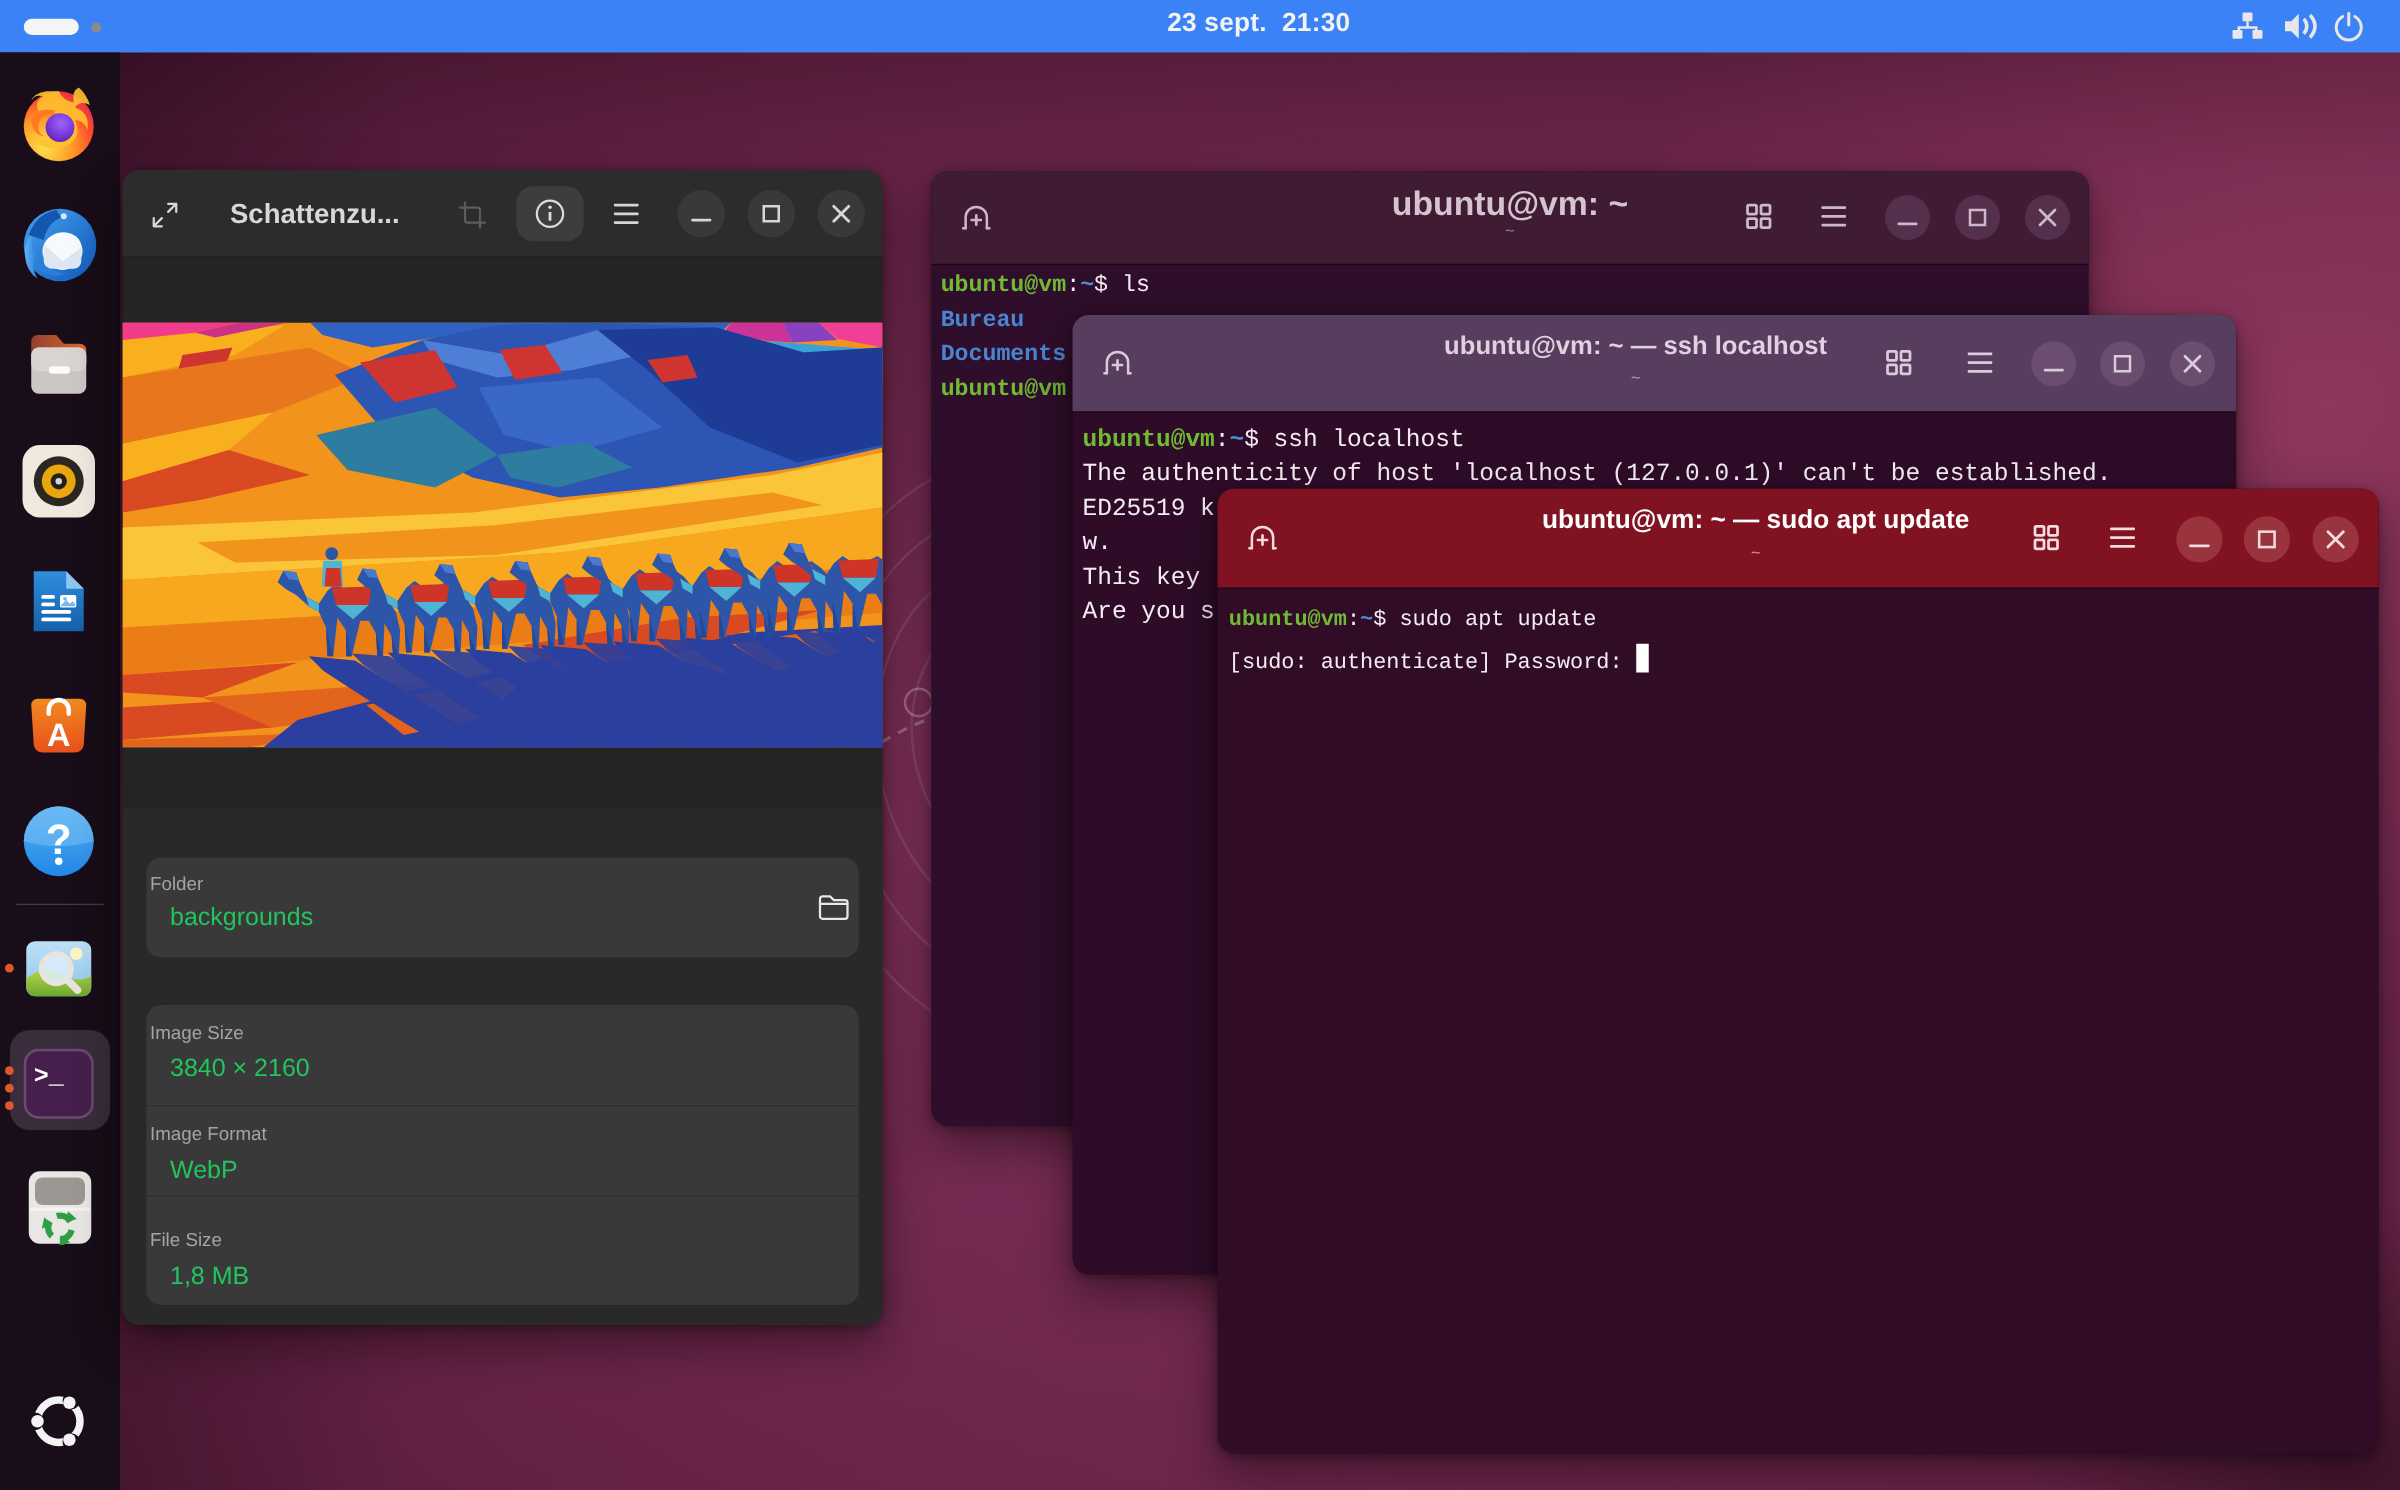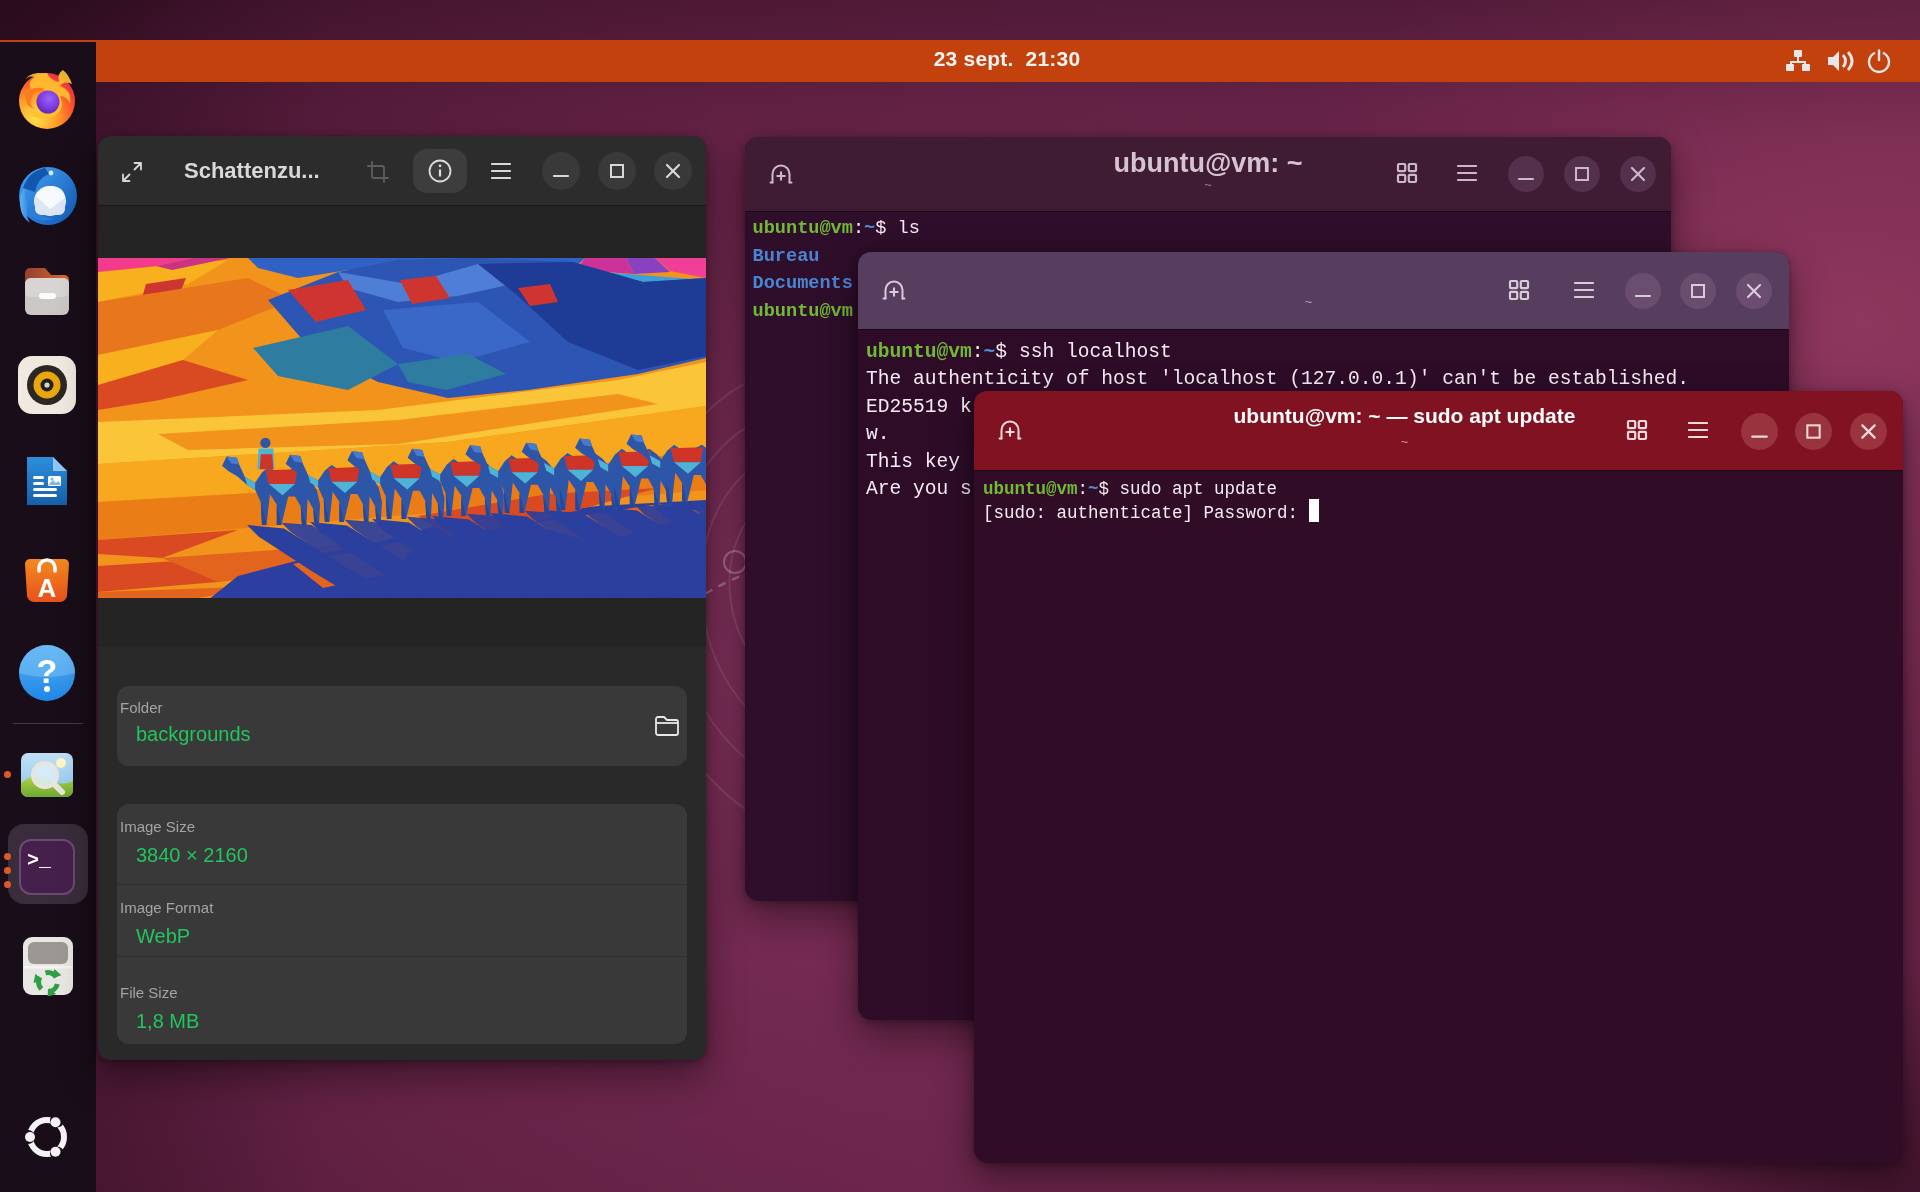--- a/index.html
+++ b/index.html
@@ -9,41 +9,41 @@
   #wall { left:0; top:0; width:1920px; height:1192px;
     background:
       linear-gradient(180deg, rgba(16,3,11,.22) 0%, rgba(16,3,11,0) 12%),
       linear-gradient(90deg, rgba(18,4,13,.30) 0%, rgba(18,4,13,0) 17%),
       radial-gradient(950px 750px at 97% 27%, rgba(172,70,110,.55) 0%, rgba(172,70,110,0) 65%),
       radial-gradient(1800px 1150px at 42% 56%, rgba(172,72,126,.46) 0%, rgba(172,72,126,0) 70%),
       radial-gradient(640px 480px at 104% 104%, rgba(22,4,15,.66) 0%, rgba(22,4,15,0) 60%),
       radial-gradient(560px 400px at -5% -10%, rgba(16,3,11,.34) 0%, rgba(16,3,11,0) 60%),
       linear-gradient(102deg, #451430 0%, #571b3a 30%, #622044 60%, #6b2449 100%);
   }
-  #topbar { left:0; top:0; width:1920px; height:42px; background:#c2410c; color:#eee;margin-top:40px; }
+  #topbar { left:0; top:0; width:1920px; height:42px; background:#3b82f6; color:#eee; }
   #pill { left:19px; top:15px; width:44px; height:13px; border-radius:7px; background:#f5f5f5; }
   #wsdot { left:73px; top:18px; width:8px; height:8px; border-radius:4px; background:#8b8b8b; }
   #clock { left:0; top:-2px; width:2014px; text-align:center; line-height:42px; font-size:21px; font-weight:bold; color:#f3f3f3; letter-spacing:.2px; white-space:pre; }
   #dock { left:0; top:42px; width:96px; height:1150px; background:#180d18; }
   .dicon { position:absolute; left:15px; width:64px; height:64px; }
   #dock .sep { position:absolute; left:13px; width:70px; height:1px; background:#453a45; top:681px; }
   .rundot { position:absolute; left:4px; width:7px; height:7px; border-radius:50%; background:#e0582a; }
   #termhl { left:8px; top:782px; width:80px; height:80px; border-radius:16px; background:#3a2d3b; }
   .win { position:absolute; border-radius:14px; box-shadow:0 16px 38px rgba(0,0,0,.42), 0 2px 8px rgba(0,0,0,.3); }
   .hbar { position:absolute; left:0; top:0; width:100%; border-radius:13px 13px 0 0; box-shadow:0 1px 0 rgba(0,0,0,.45); }
   .wtitle { position:absolute; width:100%; text-align:center; font-weight:bold; font-size:20px; }
   #t1 .wtitle { font-size:27px; }
   #t2 .wtitle { font-size:20.5px; }
   #t3 .wtitle { font-size:21px; }
   .wsub { position:absolute; width:100%; text-align:center; font-size:13px; }
   .circ { position:absolute; border-radius:50%; }
   .mono { font-family:"Liberation Mono", monospace; white-space:pre; }
   #t1 .mono { font-size:18.6px; line-height:27.7px; }
   #t2 .mono { font-size:19.6px; line-height:27.4px; }
-  #t3 .mono { font-size:17.5px; line-height:20px; }
+  #t3 .mono { font-size:17.5px; line-height:34px; }
   #t1 { left:745px; top:137px; width:926px; height:764px; background:#2e0e2a; }
   #t1 .hbar { height:74px; background:#3f1c34; }
   #t2 { left:858px; top:252px; width:931px; height:768px; background:#2e0c28; }
   #t2 .hbar { height:77px; background:#573d5e; }
   #t3 { left:974px; top:391px; width:929px; height:772px; background:#300c26; }
   #t3 .hbar { height:79px; background:#801222; }
   .green { color:#70ba34; font-weight:bold; }
   .blue  { color:#4d8fd3; font-weight:bold; }
   .dirblue { color:#4b84d1; font-weight:bold; }
   .tbody { position:absolute; color:#f4ecf2; }
@@ -301,20 +301,21 @@
       </g>
     </svg>
   <div class="tbody mono" style="top:78px;"><span class="green">ubuntu@vm</span>:<span class="blue">~</span>$ ls
 <span class="dirblue">Bureau</span>
 <span class="dirblue">Documents</span>
 <span class="green">ubuntu@vm</span></div>
 </div>
 
 <div id="t2" class="win">
   <div class="hbar"></div>
+  <div class="wtitle" style="top:13px; color:#ded2e0; transform:translateX(-15px);">ubuntu@vm: ~ — ssh localhost</div>
   <div class="wsub" style="top:42px; color:#b5a2b8; transform:translateX(-15px);">~</div>
   <svg class="abs tabnew" style="left:23px; top:25px;" width="26" height="26" viewBox="0 0 26 26" stroke="#d8cbda">
       <g fill="none" stroke-width="2" stroke-linecap="round" stroke-linejoin="round">
         <path d="M4.5 21.5 v-8.5 a8.5 8.5 0 0 1 17 0 v8.5"></path>
         <path d="M4.5 21.5 h-2 M21.5 21.5 h2"></path>
         <path d="M9.3 15 h7.4 M13 11.3 v7.4" stroke-width="2.1"></path>
       </g>
     </svg>
   <svg class="abs grid4" style="left:650px; top:27px;" width="22" height="22" viewBox="0 0 22 22" stroke="#d8cbda">
       <g fill="none" stroke-width="2.2">

